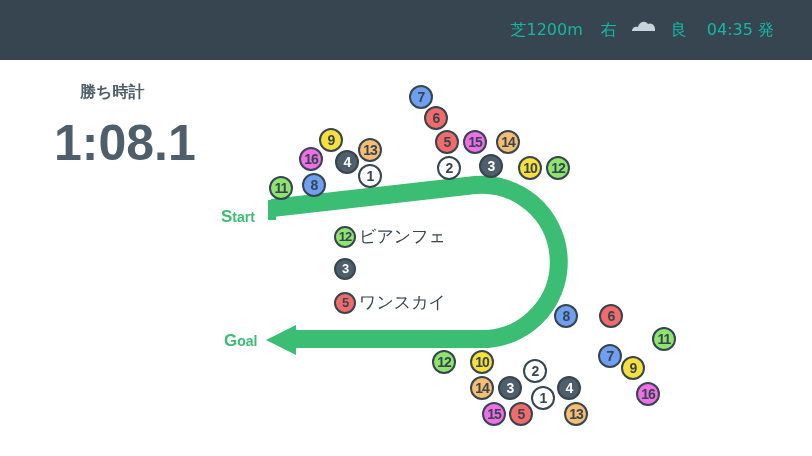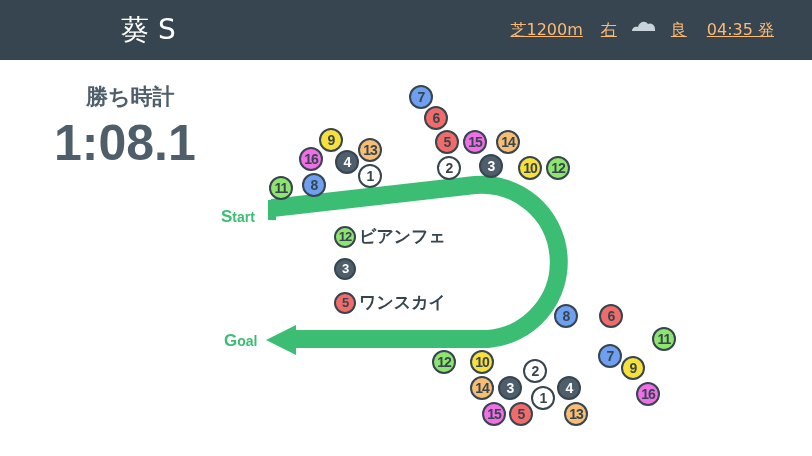--- a/index.html
+++ b/index.html
@@ -2,43 +2,42 @@
 <html><head>
 <meta charset="utf-8">
 <style>
   html, body { margin:0; padding:0; }
   body { width:812px; height:456px; background:#ffffff; position:relative; overflow:hidden;
          font-family:"DejaVu Sans", sans-serif; }
   .header { position:absolute; left:0; top:0; width:812px; height:60px; background:#36454f; }
   .grade-badge { position:absolute; left:51px; top:14px; width:61px; height:32px; background:#f7931e;
                  border-radius:4px; color:#fff; font-size:22px; font-weight:bold; text-align:center; line-height:32px; }
   .race-name { position:absolute; left:121px; top:11px; color:#fff; font-size:28px; line-height:38px; }
-  .race-info { position:absolute; right:38px; top:18px; color:#fdba74; font-size:16px; line-height:24px; display:flex; gap:0;text-decoration:underline; }
+  .race-info { position:absolute; right:38px; top:18px; color:#14b8a6; font-size:16px; line-height:24px; display:flex; gap:0; }
   .race-info span { white-space:nowrap; }
   .cloud { display:inline-block; width:26px; height:14px; vertical-align:middle; margin:0 2px; }
-  .time-label { position:absolute; left:86px; top:82px; color:#4e5f6b; font-size:22px; font-weight:bold; }
+  .time-label { position:absolute; left:80px; top:82px; color:#4e5f6b; font-size:16px; font-weight:bold; }
   .time-value { position:absolute; left:54px; top:114px; color:#4e5f6b; font-size:50px; font-weight:bold; font-family:"Liberation Sans", sans-serif; }
   .track-svg { position:absolute; left:0; top:0; }
   .label-start, .label-goal { position:absolute; color:#3cbd74; font-weight:bold; font-family:"Liberation Sans", sans-serif; font-size:14px; }
   .label-start { left:221px; top:207px; }
   .label-goal { left:224px; top:331px; }
   .label-start .big, .label-goal .big { font-size:17px; }
   .horse { position:absolute; width:20px; height:20px; border:2px solid #36454f; border-radius:50%;
            box-sizing:content-box; text-align:center; line-height:20px; font-size:14px; font-weight:bold;
            font-family:"Liberation Sans", sans-serif; color:#36454f; letter-spacing:-1px; }
   .horse.dark { color:#fff; }
   .result { position:absolute; left:334px; display:flex; align-items:center; gap:3px; }
   .result .horse { position:relative; width:18px; height:18px; line-height:18px; font-size:13px; }
-  .result-name { font-size:17px; color:#36454f; font-weight:bold; }
+  .result-name { font-size:17px; color:#36454f; font-weight:normal; }
 </style>
 </head>
 <body>
 
 <div class="header">
-  <div class="race-name">葵 S</div>
   <div class="race-info">
     <span>芝1200m</span>
     <span style="width:18px"></span>
     <span>右</span>
     <span style="width:12px"></span>
     <svg class="cloud" viewBox="0 0 26 14">
       <path d="M1 13 C1 9 5 8 7 9 C8 4 14 2 17 6 C20 4 25 7 24 13 Z" fill="#c9d3da"></path>
     </svg>
     <span style="width:12px"></span>
     <span>良</span>

